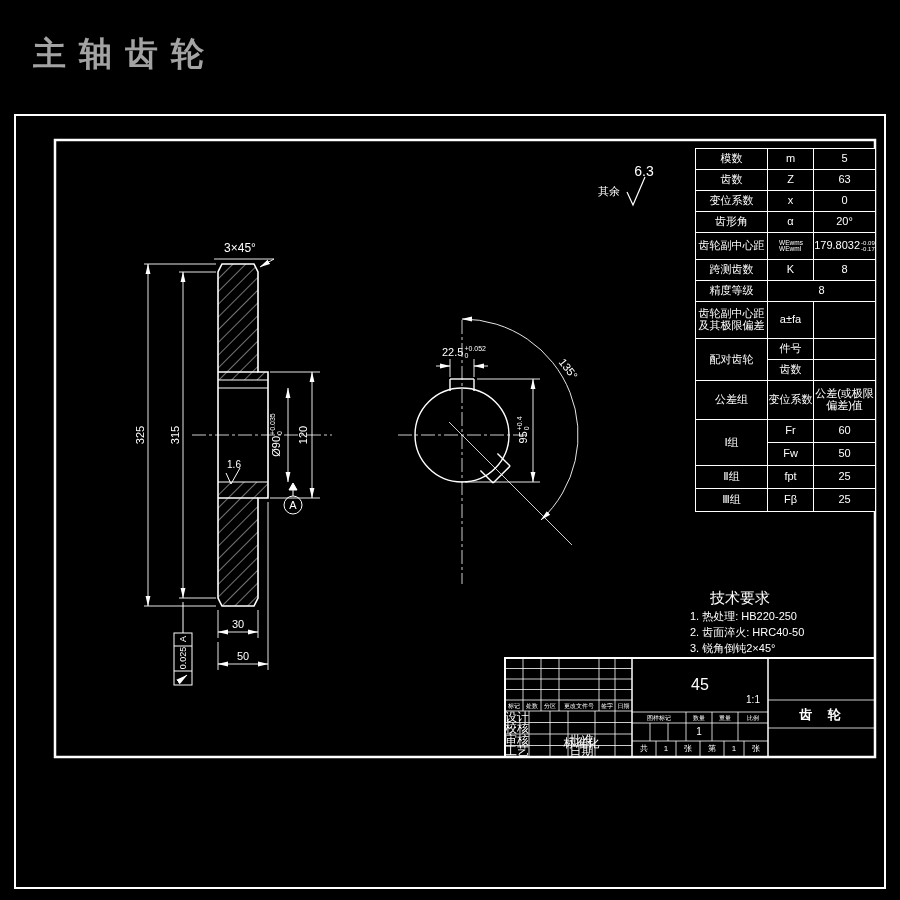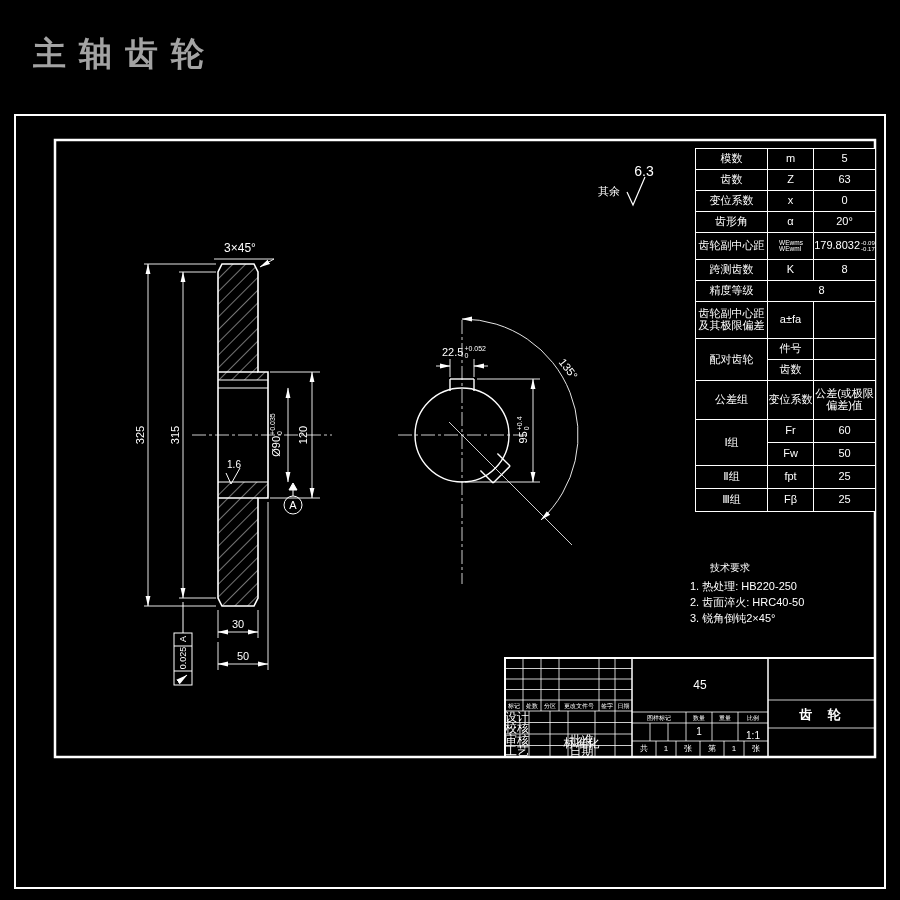--- a/index.html
+++ b/index.html
@@ -21,25 +21,25 @@
   .ptable{position:absolute;left:695px;top:148px;border-collapse:collapse;
       table-layout:fixed;background:#000;}
   .ptable td{border:1px solid #fff;text-align:center;vertical-align:middle;
       padding:0;overflow:hidden;white-space:nowrap;font-size:11px;line-height:1.05;}
   .h20 td{height:20px;} .h26 td{height:26px;} .h36 td{height:36px;}
   .h38 td{height:38px;} .h22 td{height:22px;}
   .sm{font-size:9px;} .xs{font-size:8.5px;}
   
   #techreq{position:absolute;left:690px;top:560px;width:195px;font-size:11px;
       line-height:16px;}
-  #techreq .tr-title{margin-left:20px;font-size:10px;margin-bottom:2px;}
+  #techreq .tr-title{margin-left:20px;font-size:15px;margin-bottom:2px;margin-top:30px;}
   
   .t6{font-size:6px;} .t7{font-size:12px;} .t8{font-size:8px;}
   .t10{font-size:10px;} .t13{font-size:13px;letter-spacing:6px;}
-  .t16{font-size:12px;}
+  .t16{font-size:16px;}
 </style>
 </head>
 <body>
 
 <svg width="900" height="900" viewBox="0 0 900 900">
   <defs>
     <pattern id="hatch" width="9" height="9" patternUnits="userSpaceOnUse" patternTransform="rotate(45)">
       <line x1="0" y1="0" x2="0" y2="9" stroke="#fff" stroke-width="0.9"></line>
     </pattern>
     <marker id="ar" viewBox="0 0 10 6" refX="9.5" refY="3" markerWidth="12" markerHeight="7.2" orient="auto-start-reverse">
@@ -365,20 +365,20 @@
 <div class="ct t7" style="left:581.5px;top:739.7px;">批准</div>
 <div class="ct t7" style="left:517px;top:751.2px;">工艺</div>
 <div class="ct t7" style="left:581.5px;top:751.2px;">日期</div>
 
 <div class="ct t6" style="left:659px;top:717.5px;">图样标记</div>
 <div class="ct t6" style="left:699px;top:717.5px;">数量</div>
 <div class="ct t6" style="left:725px;top:717.5px;">重量</div>
 <div class="ct t6" style="left:753px;top:717.5px;">比例</div>
 
 <div class="ct t10" style="left:699px;top:732px;">1</div>
-<div class="ct t10" style="left:753px;top:736px;">1:1</div>
+<div class="ct t10" style="left:753px;top:700px;">1:1</div>
 
 <div class="ct t8" style="left:644px;top:749px;">共</div>
 <div class="ct t8" style="left:666px;top:749px;">1</div>
 <div class="ct t8" style="left:688px;top:749px;">张</div>
 <div class="ct t8" style="left:712px;top:749px;">第</div>
 <div class="ct t8" style="left:734px;top:749px;">1</div>
 <div class="ct t8" style="left:756px;top:749px;">张</div>
 
 </body></html>

